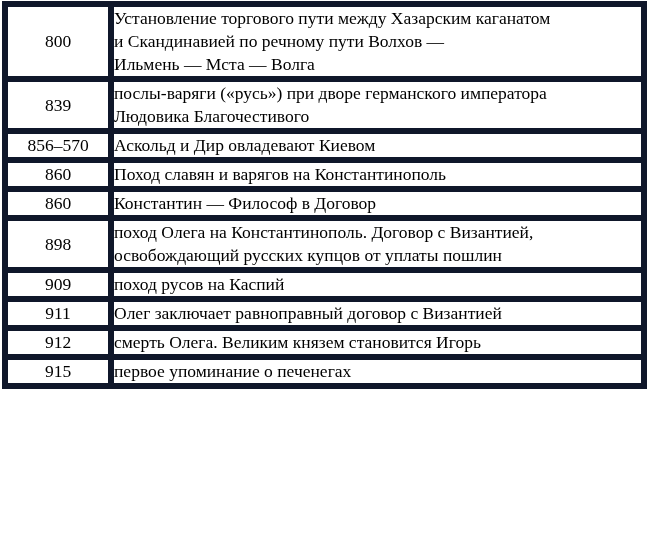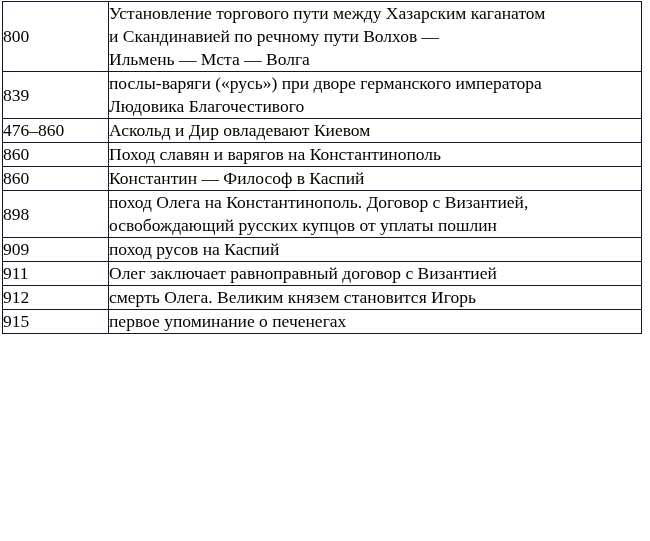--- a/index.html
+++ b/index.html
@@ -23,29 +23,30 @@
   }
 
   table.chronicle {
     border-collapse: collapse;
     table-layout: fixed;
     width: 639px;
     border: 1px solid #000000;
   }
 
   table.chronicle td {
-    border: 1px solid #0f172a;
+    border: 6px solid #0f172a;
     vertical-align: middle;
     padding: 0;
   }
 
   col.col-year  { width: 106px; }
   col.col-event { width: 533px; }
 
   td.year-cell {
+    text-align: center;
     font-size: 17.5px;
     line-height: 23px;
     padding: 6px 4px 7px 4px;
     white-space: nowrap;
   }
 
   td.event-cell {
     text-align: left;
     font-size: 17.5px;
     line-height: 23px;
@@ -76,35 +77,35 @@
           </td>
         </tr>
         <tr>
           <td class="year-cell">839</td>
           <td class="event-cell">
             <span class="line">послы-варяги («русь») при дворе германского императора</span>
             <span class="line">Людовика Благочестивого</span>
           </td>
         </tr>
         <tr>
-          <td class="year-cell">476–860</td>
+          <td class="year-cell">856–570</td>
           <td class="event-cell">
             <span class="line">Аскольд и Дир овладевают Киевом</span>
           </td>
         </tr>
         <tr>
           <td class="year-cell">860</td>
           <td class="event-cell">
             <span class="line">Поход славян и варягов на Константинополь</span>
           </td>
         </tr>
         <tr>
           <td class="year-cell">860</td>
           <td class="event-cell">
-            <span class="line">Константин — Философ в Каспий</span>
+            <span class="line">Константин — Философ в Договор</span>
           </td>
         </tr>
         <tr>
           <td class="year-cell">898</td>
           <td class="event-cell">
             <span class="line">поход Олега на Константинополь. Договор с Византией,</span>
             <span class="line">освобождающий русских купцов от уплаты пошлин</span>
           </td>
         </tr>
         <tr>

